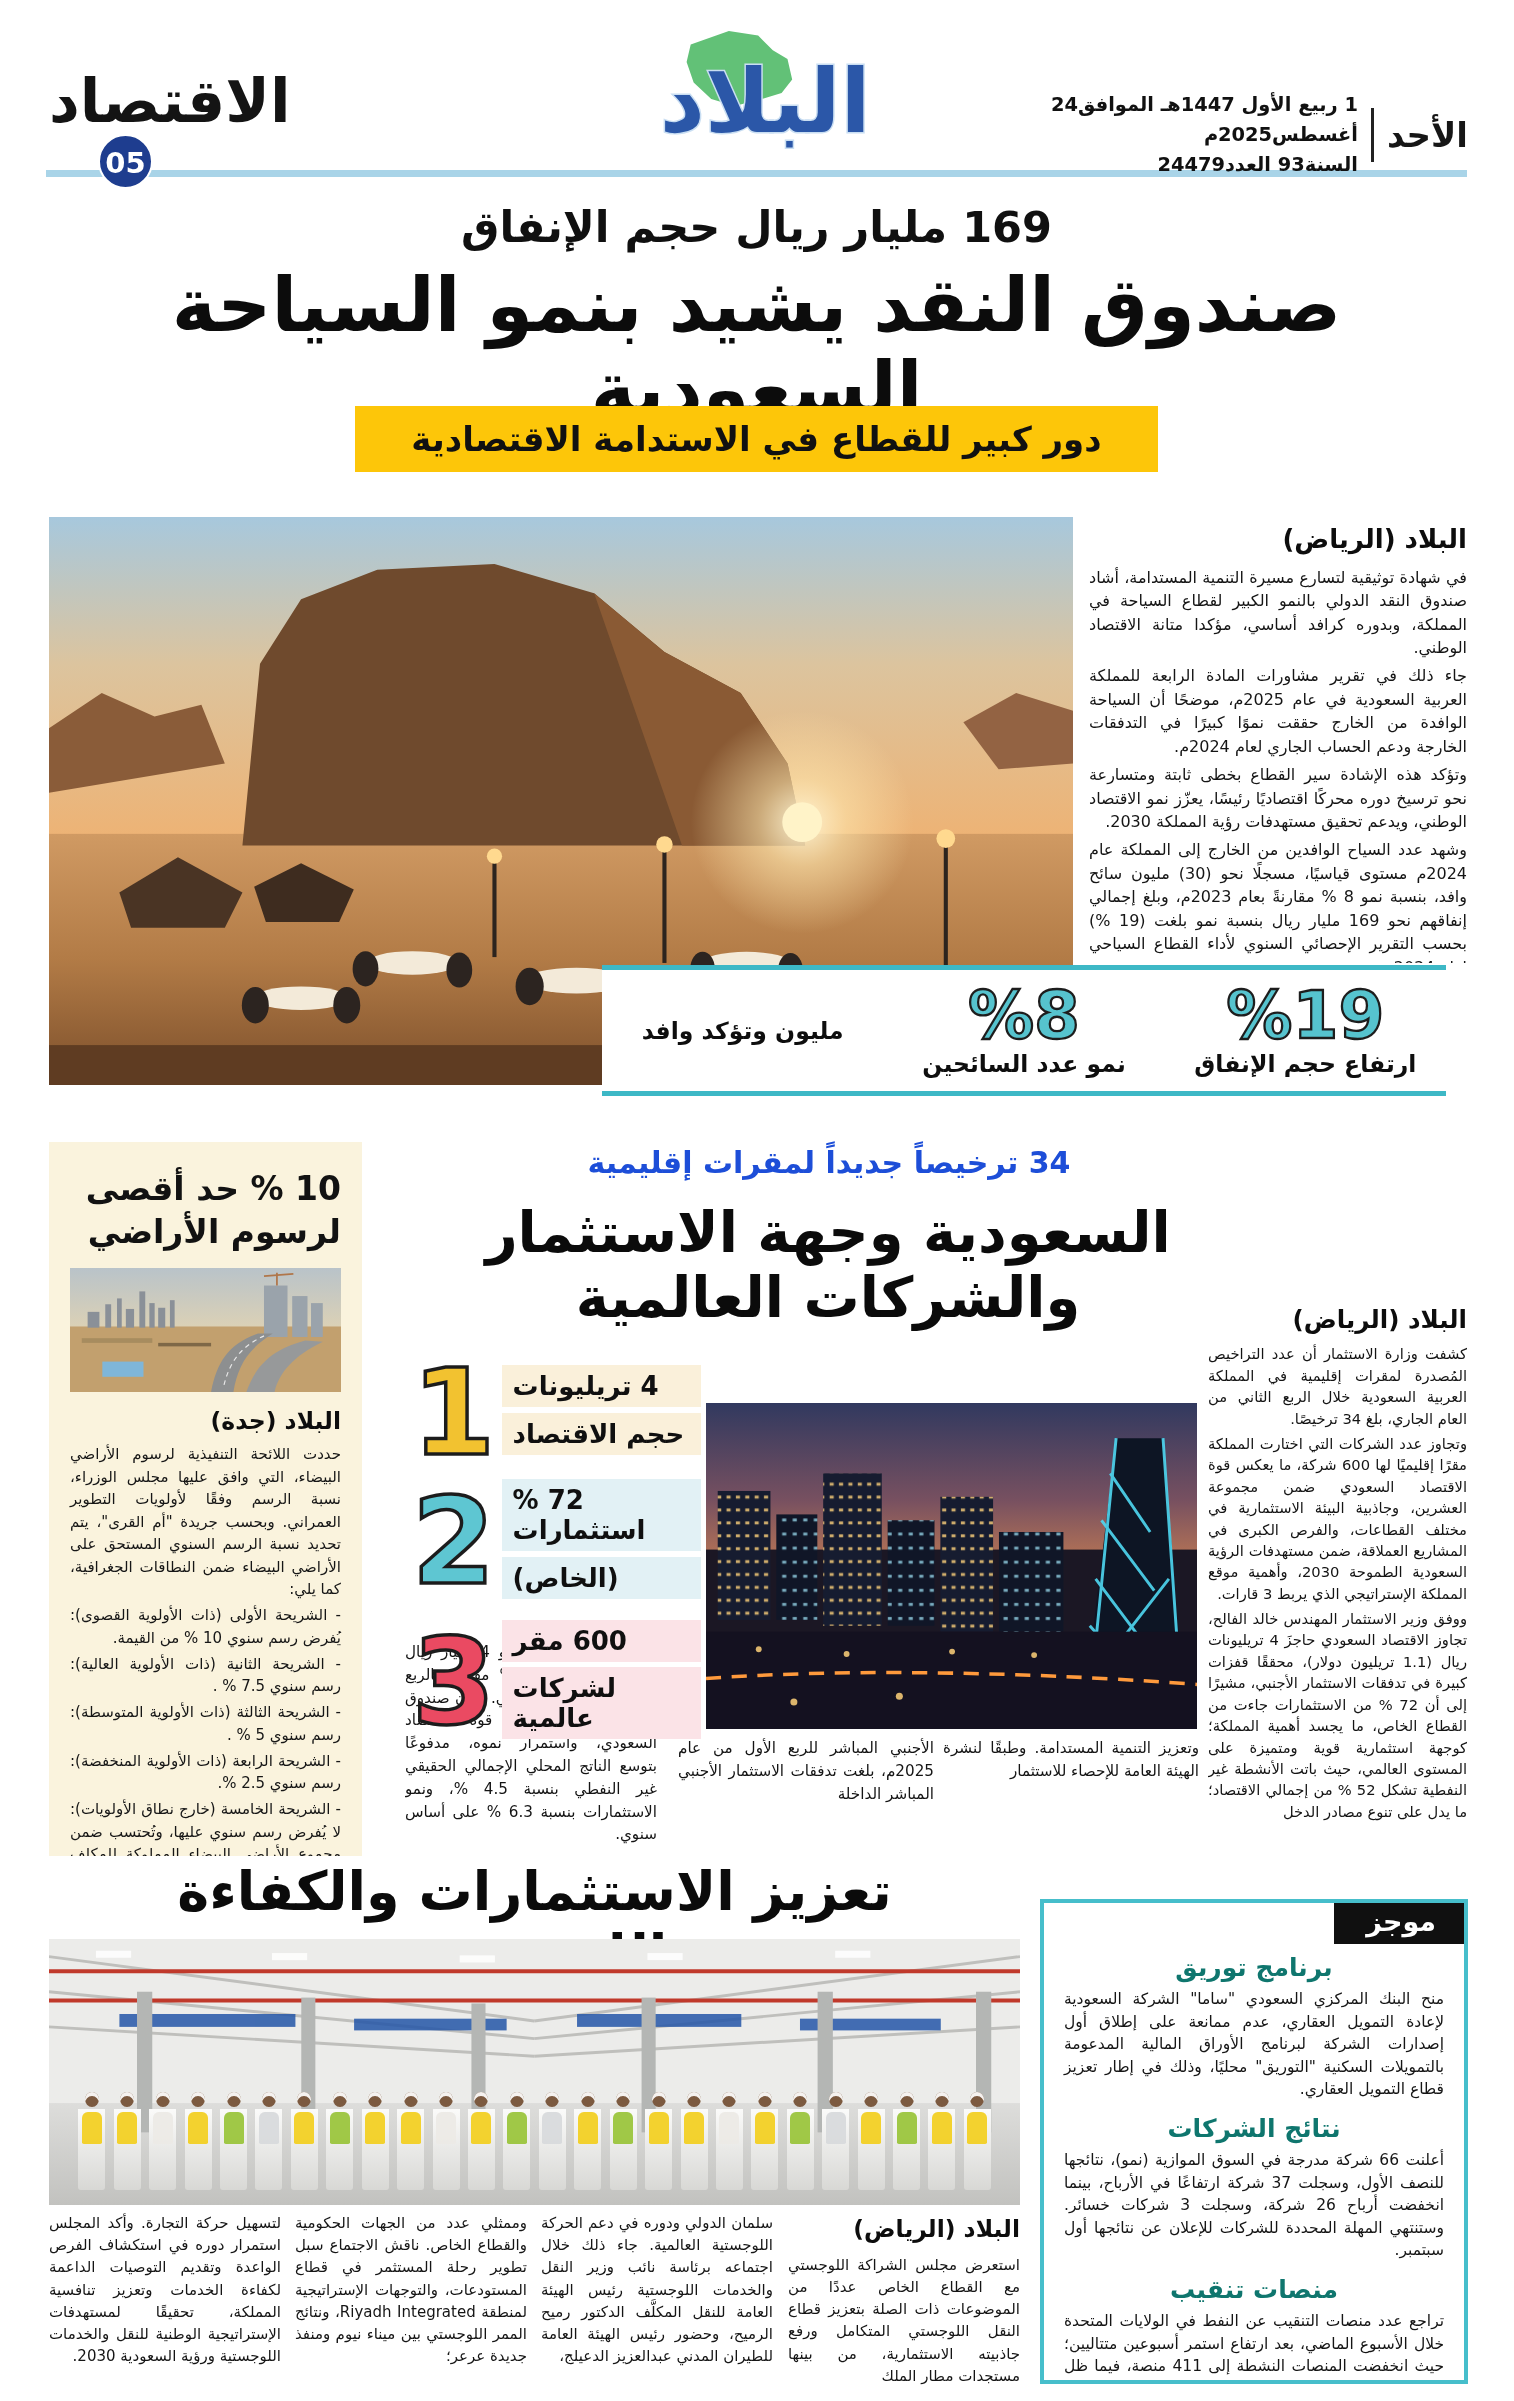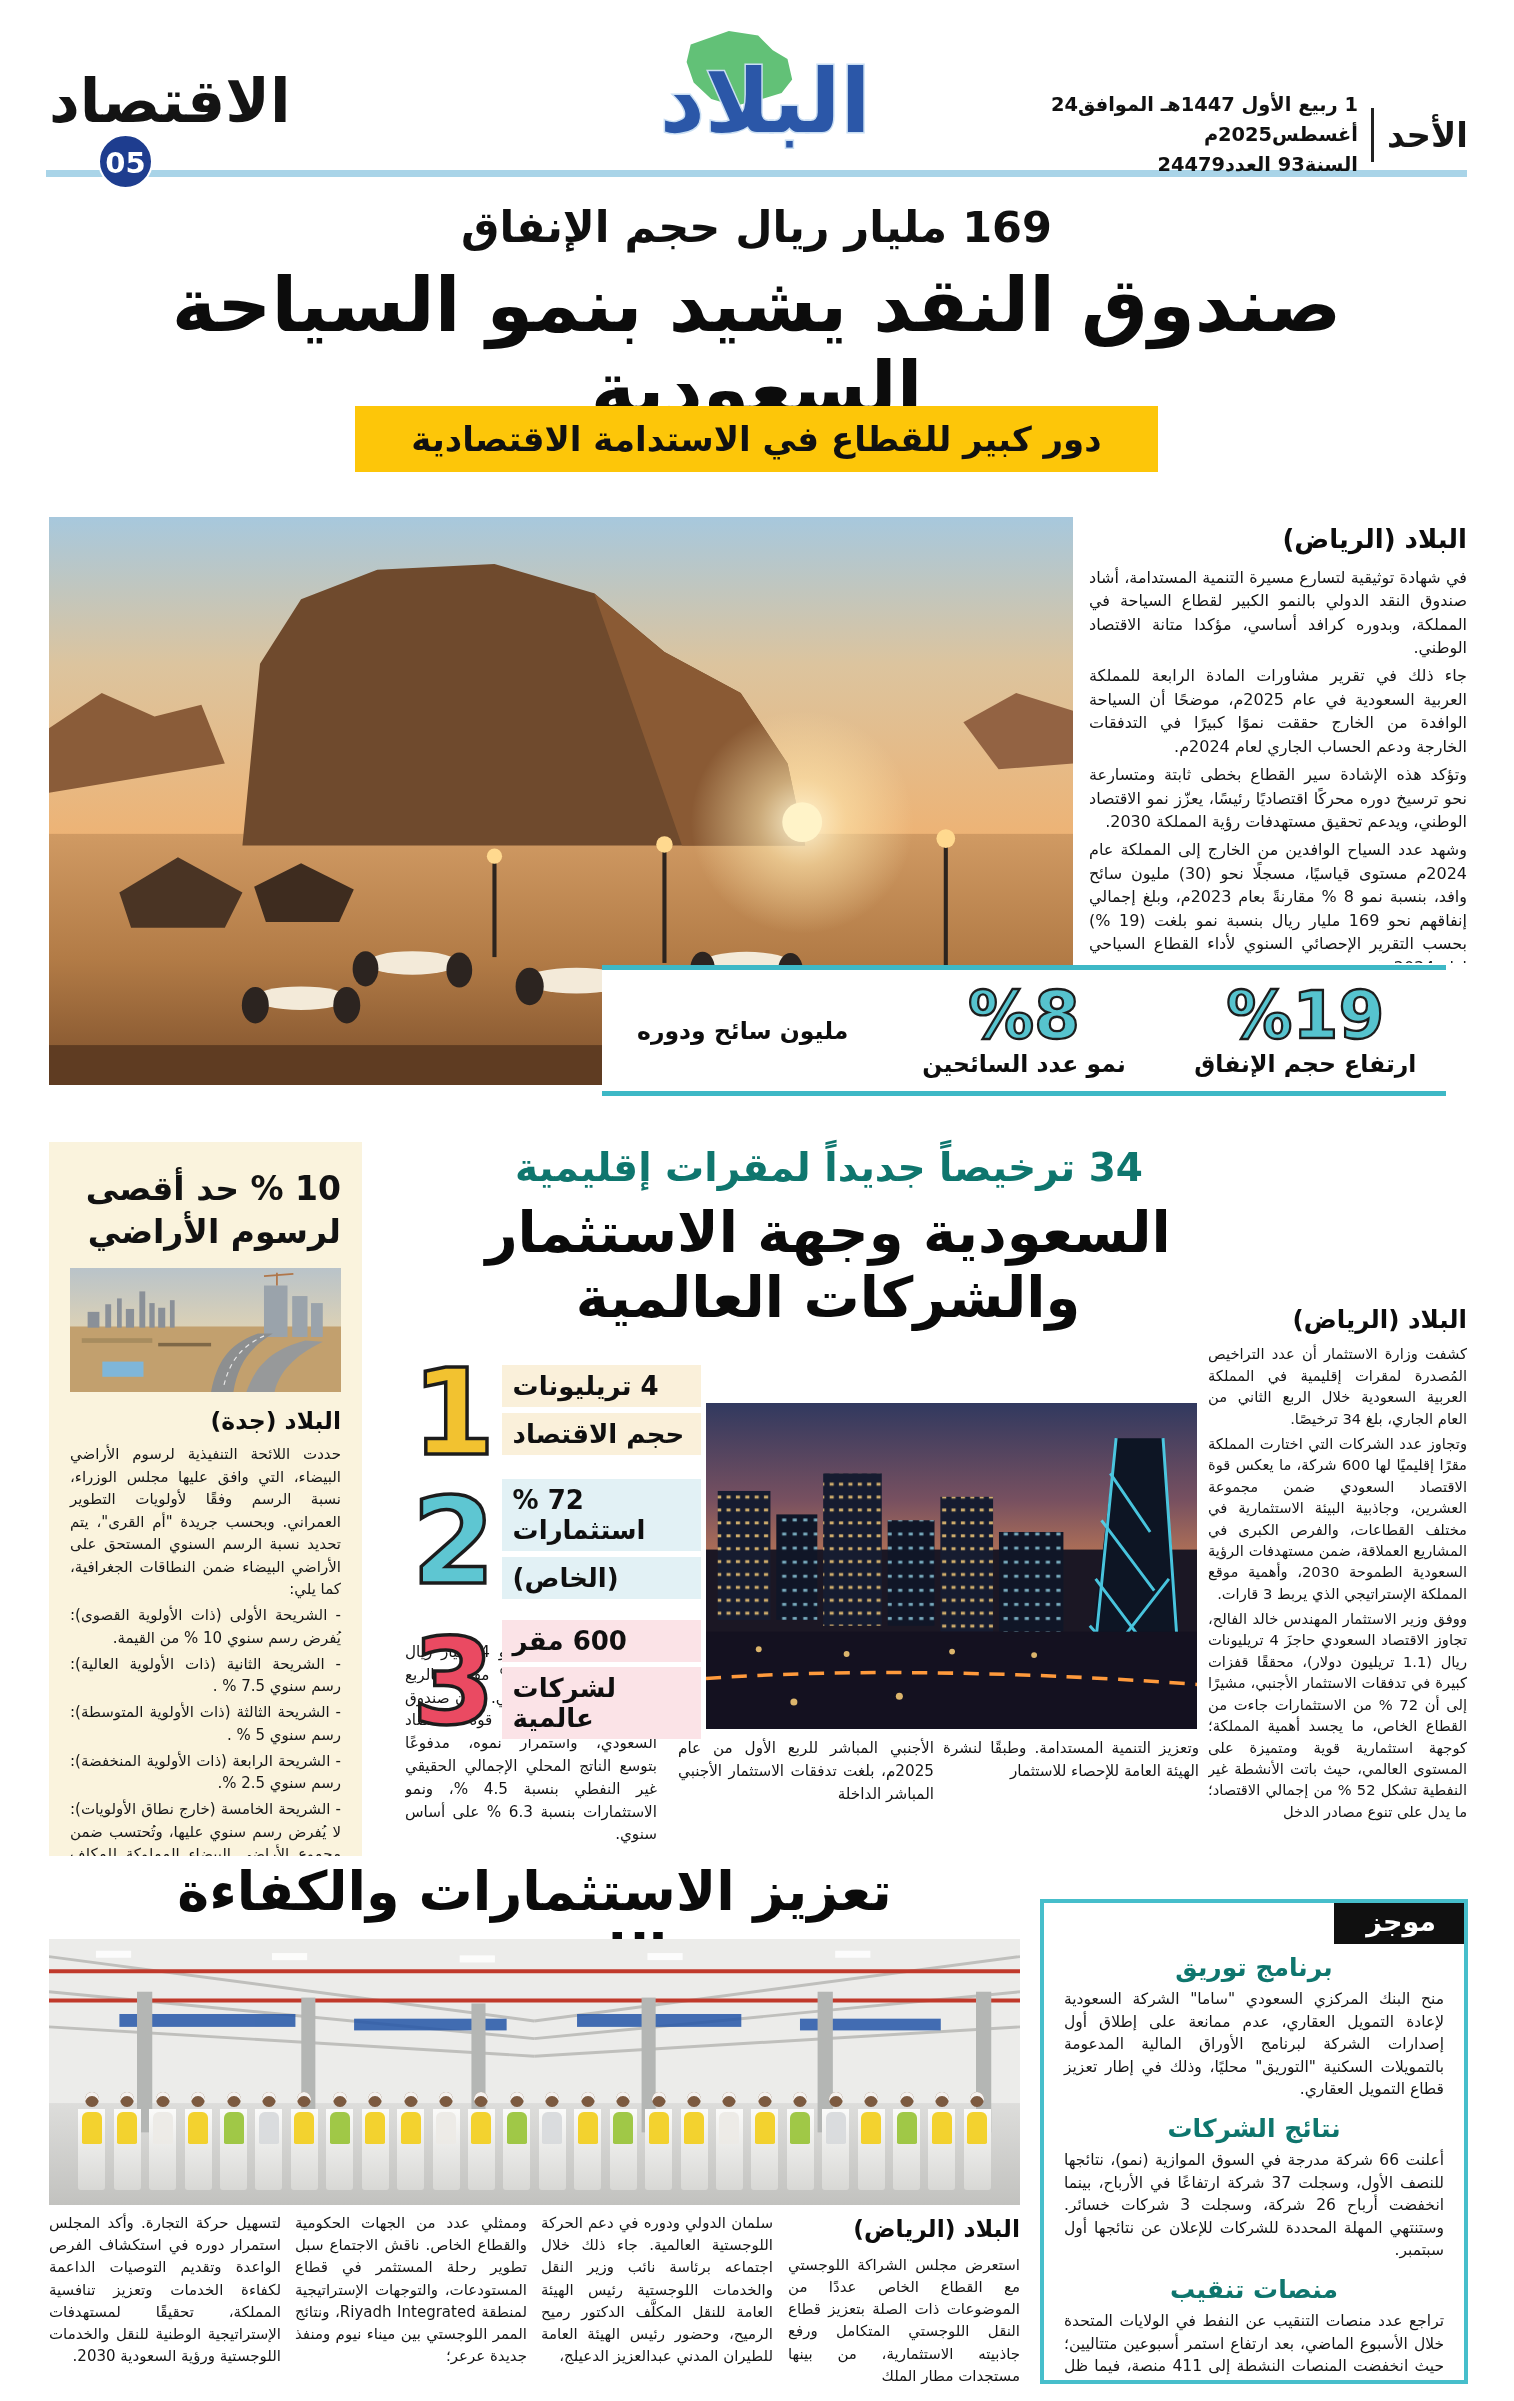--- a/index.html
+++ b/index.html
@@ -39,21 +39,21 @@
 
   
   .sidebar{left:50px;top:1142px;width:313px;height:714px;background:var(--cream,#faf3dd);box-sizing:border-box;
     padding:24.6px 21px 14px;overflow:hidden;z-index:2;}
   .sidebar-title{font-size:33px;font-weight:bold;color:#121212;line-height:1.32;text-align:right;margin-bottom:14px;}
   .ph-riyadh{width:100%;height:124px;margin-bottom:15.2px;}
   .sidebar .byline{font-size:23.5px;margin-bottom:8.2px;}
   .sidebar p{margin:0 0 3.5px;font-size:15px;line-height:1.5;text-align:justify;color:#161616;}
 
   
-  .hq-kicker{left:368px;top:1145px;width:924px;font-size:39px;font-weight:bold;color:#0f766e;}
+  .hq-kicker{left:368px;top:1145px;width:924px;font-size:30px;font-weight:bold;color:#1d4ed8;}
   .hq-headline{left:362px;top:1200px;width:934px;font-size:56px;font-weight:bold;color:#0b0b0b;margin:0;}
   .facts{left:406px;top:1362px;width:296px;z-index:3;}
   .fact{display:flex;direction:rtl;align-items:center;margin-bottom:15.2px;}
   .fact-strips{flex:1;min-width:0;}
   .fact-strip{display:block;font-size:26px;font-weight:bold;color:#101010;padding:5.9px 10.6px;margin-bottom:5.9px;text-align:left;}
   .fact-digit{width:97px;font-size:120px;font-weight:bold;line-height:.85;text-align:center;-webkit-text-stroke:3.5px #1c1c1c;}
   .f1 .fact-digit{color:var(--fact1,#f2c230);} .f1 .fact-strip{background:var(--fact1-bg,#faf0da);}
   .f2 .fact-digit{color:var(--fact2,#5ec6d2);} .f2 .fact-strip{background:var(--fact2-bg,#e2f1f5);}
   .f3 .fact-digit{color:var(--fact3,#ea4a62);} .f3 .fact-strip{background:var(--fact3-bg,#fbe3e7);}
   .ph-night{left:707px;top:1403px;width:491px;height:326px;z-index:1;}
@@ -195,21 +195,21 @@
     <div class="abs stats-panel">
       <div class="stat">
         <div class="stat-value">%19</div>
         <div class="stat-label">ارتفاع حجم الإنفاق</div>
       </div>
       <div class="stat">
         <div class="stat-value">%8</div>
         <div class="stat-label">نمو عدد السائحين</div>
       </div>
       <div class="stat">
-        <div class="stat-label">مليون سائح ودوره</div>
+        <div class="stat-label">مليون وتؤكد وافد</div>
       </div>
     </div>
   </section>
 
   <aside class="abs sidebar">
     <div class="sidebar-title">
       <div>10 % حد أقصى</div>
       <div>لرسوم الأراضي</div>
     </div>
     <figure class="photo-frame ph-riyadh" style="margin:0 0 15.2px;">

